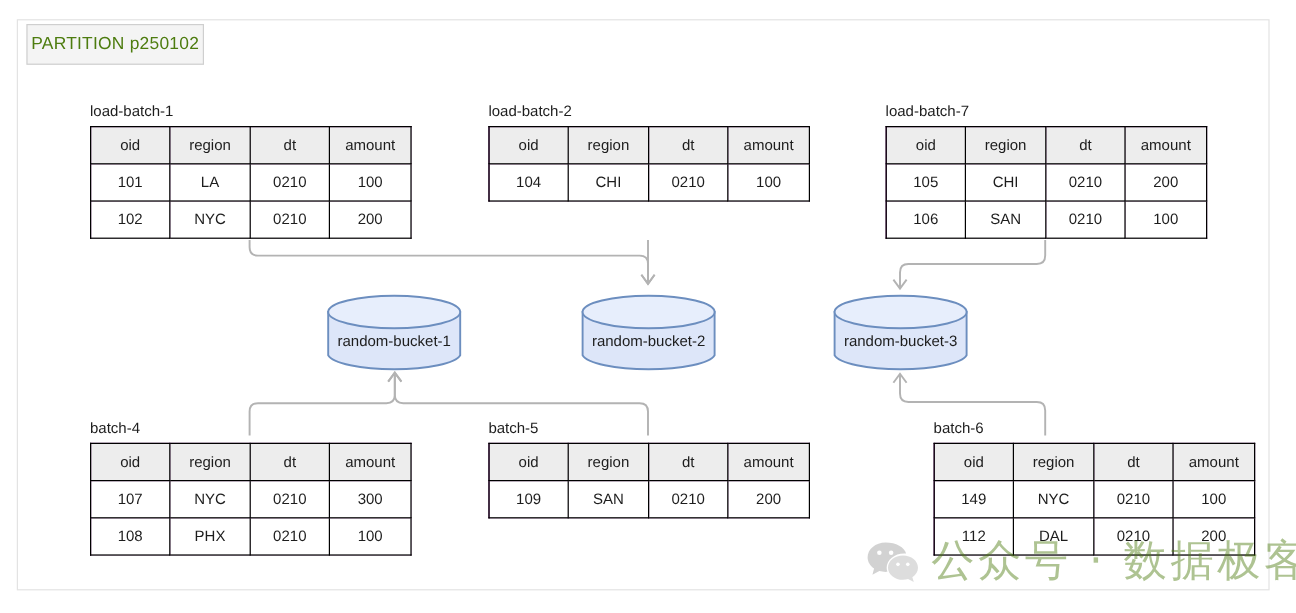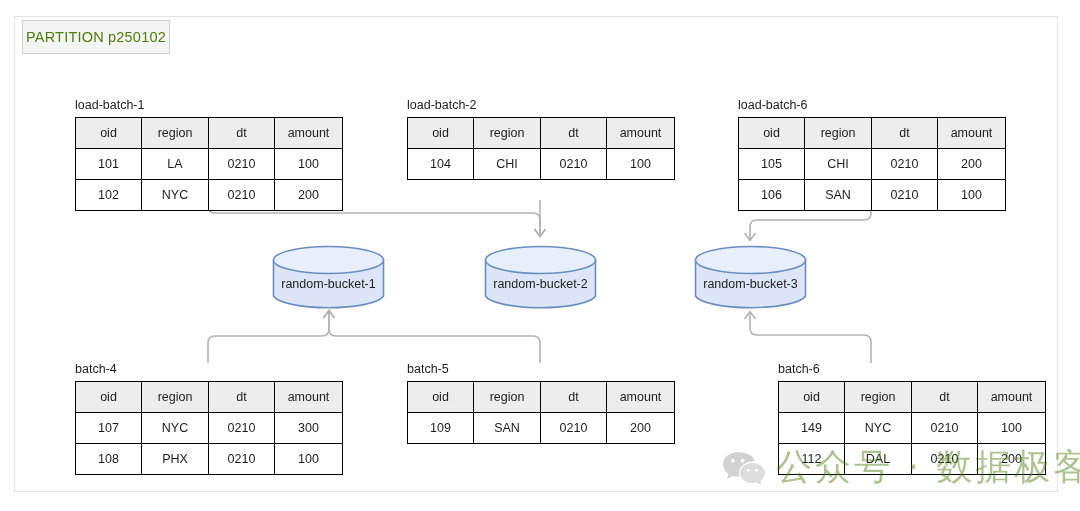--- a/index.html
+++ b/index.html
@@ -65,21 +65,20 @@
     fill: none;
     stroke: #b3b3b3;
     stroke-width: 1.6px;
     stroke-linejoin: miter;
     stroke-linecap: butt;
   }
 
   
   .batch-block {
     position: absolute;
-    margin-top: 12px;
   }
   .batch-title {
     font-size: 12.5px;
     color: #1d1d1d;
     margin-bottom: 5px;
     line-height: 14px;
     white-space: nowrap;
   }
   table.batch-table {
     border-collapse: collapse;
@@ -253,21 +252,21 @@
           <td>104</td>
           <td>CHI</td>
           <td>0210</td>
           <td>100</td>
         </tr>
       </tbody>
     </table>
   </div>
 
   <div class="batch-block" style="left:738px; top:86px;">
-    <div class="batch-title">load-batch-6</div>
+    <div class="batch-title">load-batch-7</div>
     <table class="batch-table">
       <colgroup>
           <col class="c-oid">
           <col class="c-region">
           <col class="c-dt">
           <col class="c-amount">
         </colgroup>
       <thead>
         <tr>
           <th>oid</th>

